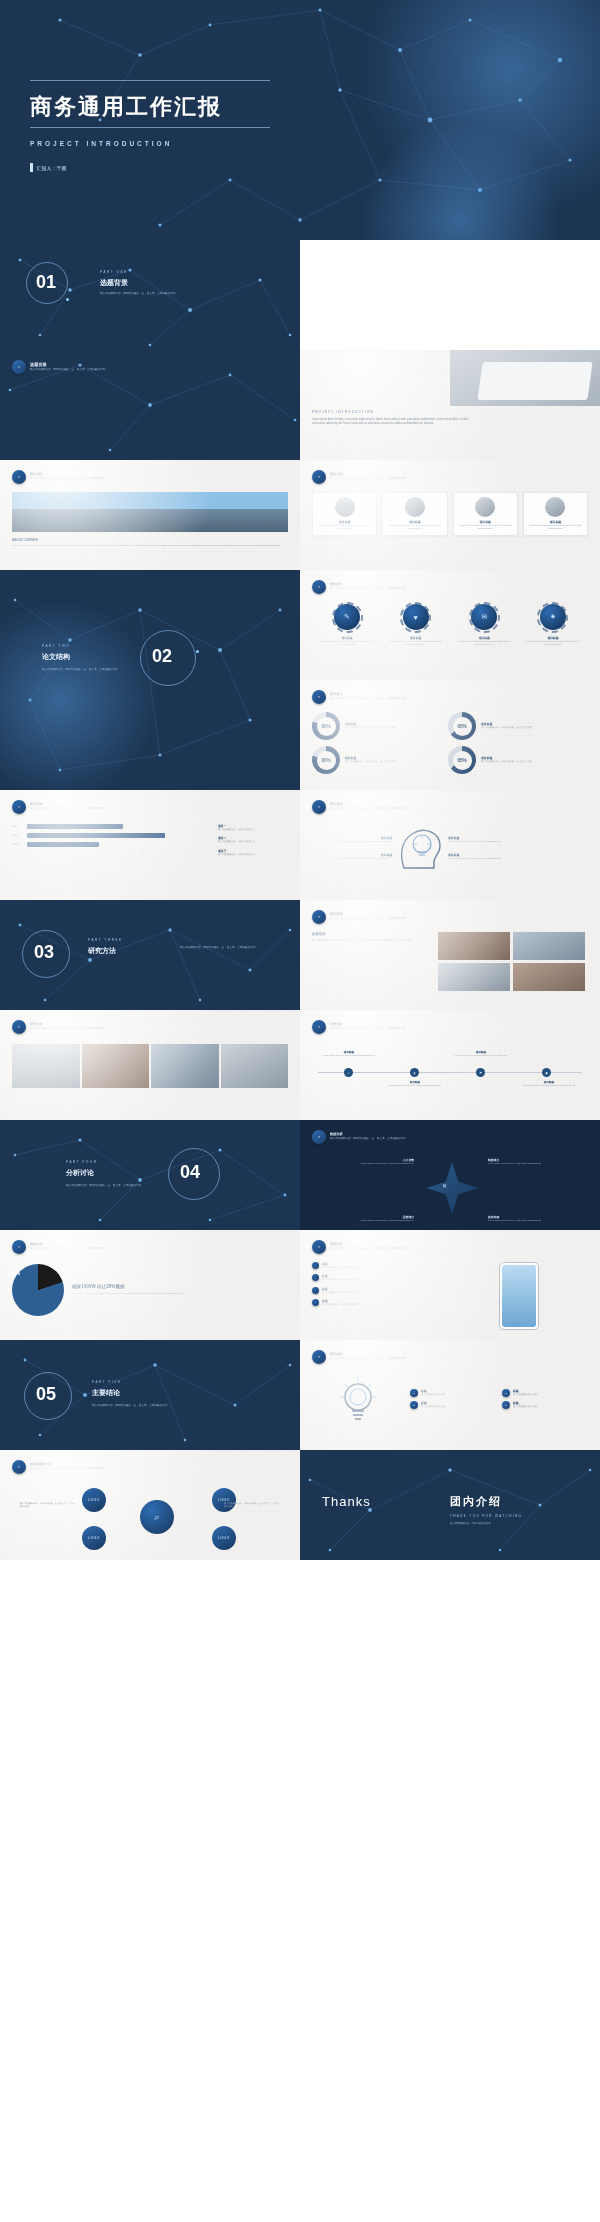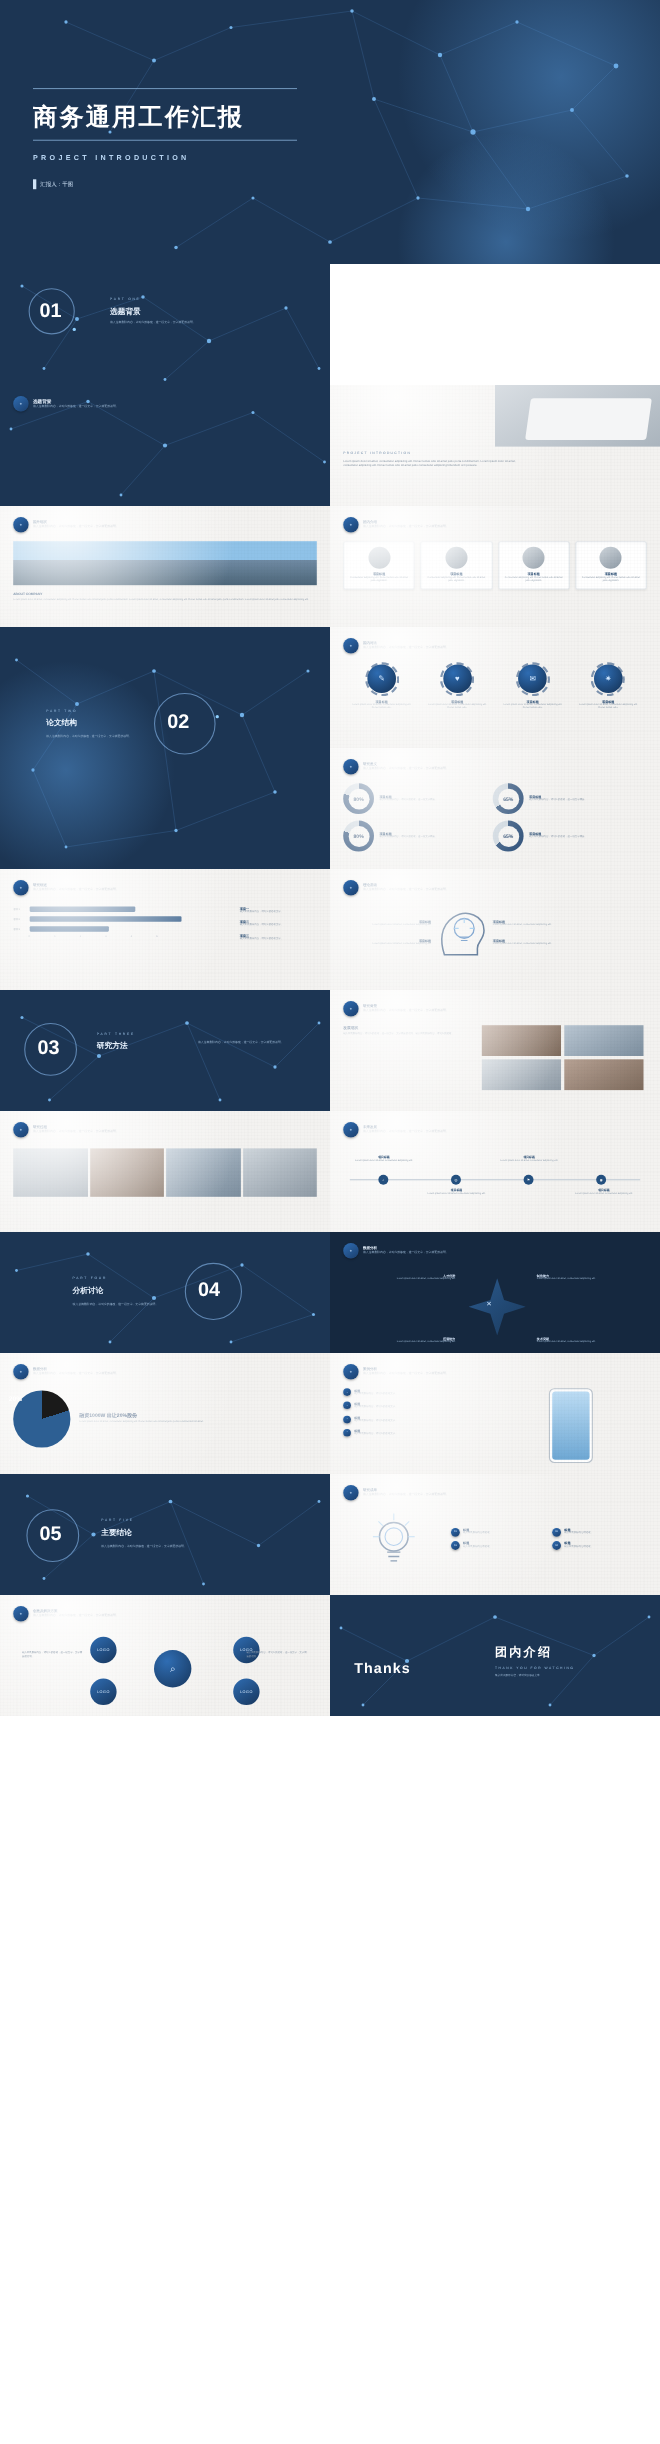--- a/index.html
+++ b/index.html
@@ -93,21 +93,21 @@
   .bar-row .bv{height:5px;background:#24507f;border-radius:1px;}
 
   .tl-line{height:1px;background:#c3ccd6;position:relative;}
   .tl-node{width:9px;height:9px;border-radius:50%;background:#24507f;color:#fff;font-size:3px;
     display:flex;align-items:center;justify-content:center;}
   .lbl{font-size:3.2px;color:#24486f;font-weight:bold;}
 
   .logo-badge{width:24px;height:24px;border-radius:50%;background:linear-gradient(145deg,#2f6db3,#17365c);
     display:flex;align-items:center;justify-content:center;color:#d5e9ff;font-size:3.4px;letter-spacing:.5px;}
 
-  .thanks .big{position:absolute;left:22px;top:44px;font-size:13px;color:#fff;font-weight:bold;letter-spacing:1px;margin-top:15px;}
+  .thanks .big{position:absolute;left:22px;top:44px;font-size:13px;color:#fff;font-weight:normal;letter-spacing:1px;}
   .thanks .cn{position:absolute;left:150px;top:44px;font-size:11px;color:#fff;font-weight:bold;letter-spacing:2px;}
   .thanks .eng2{position:absolute;left:150px;top:64px;font-size:3px;letter-spacing:1.4px;color:#9dc2e6;}
   .thanks .ln{position:absolute;left:150px;top:72px;font-size:2.4px;color:#9cb8d4;line-height:1.6;}
 </style>
 </head>
 <body>
 
 <div class="deck">
 
   <div class="slide full cover dark">

